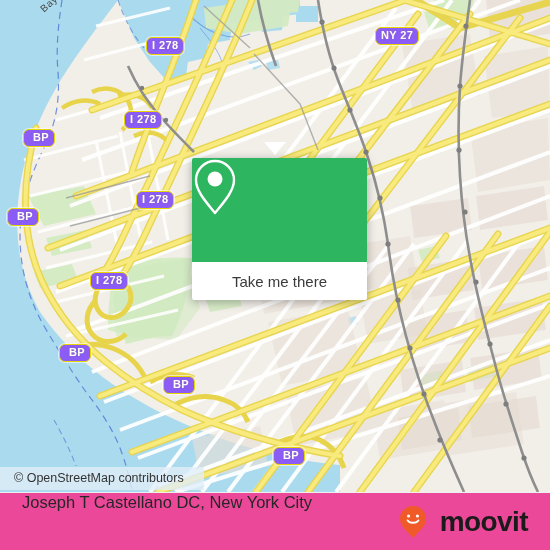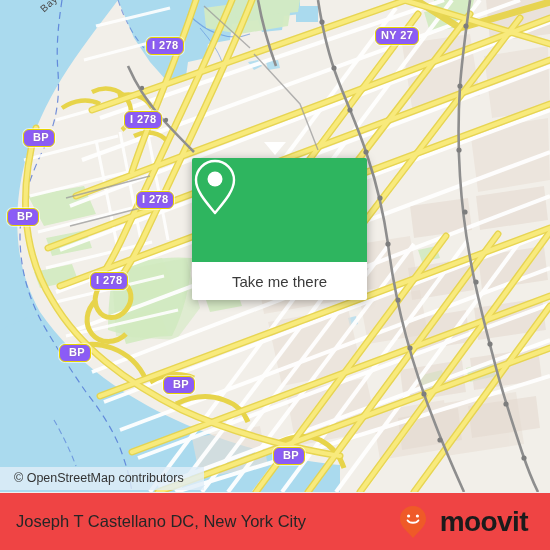--- a/index.html
+++ b/index.html
@@ -67,23 +67,23 @@
   .attrib{
     position:absolute;left:0;top:467px;
     background:rgba(225,238,247,.80);
     color:#333;font-size:12.5px;
     padding:4px 20px 5px 14px;white-space:nowrap;
   }
 
   
   .bottombar{
     position:absolute;left:0;top:492px;width:550px;height:58px;
-    background:#ef4444;
-    display:flex;align-items:center;justify-content:space-between;
-    padding:0 22px 0 16px;box-sizing:border-box;
+    background:#ec4899;
+    display:flex;justify-content:space-between;
+    padding:0 22px 0 22px;box-sizing:border-box;
     border-top:1px solid #efefef;
   }
   .place-title{font-size:16.5px;color:#262626;white-space:nowrap;}
   .brand{display:flex;align-items:center;gap:12px;}
   .brand-word{
     font-size:28px;font-weight:bold;color:#1b1b1b;
     letter-spacing:-.6px;line-height:28px;
   }
 </style>
 </head>

